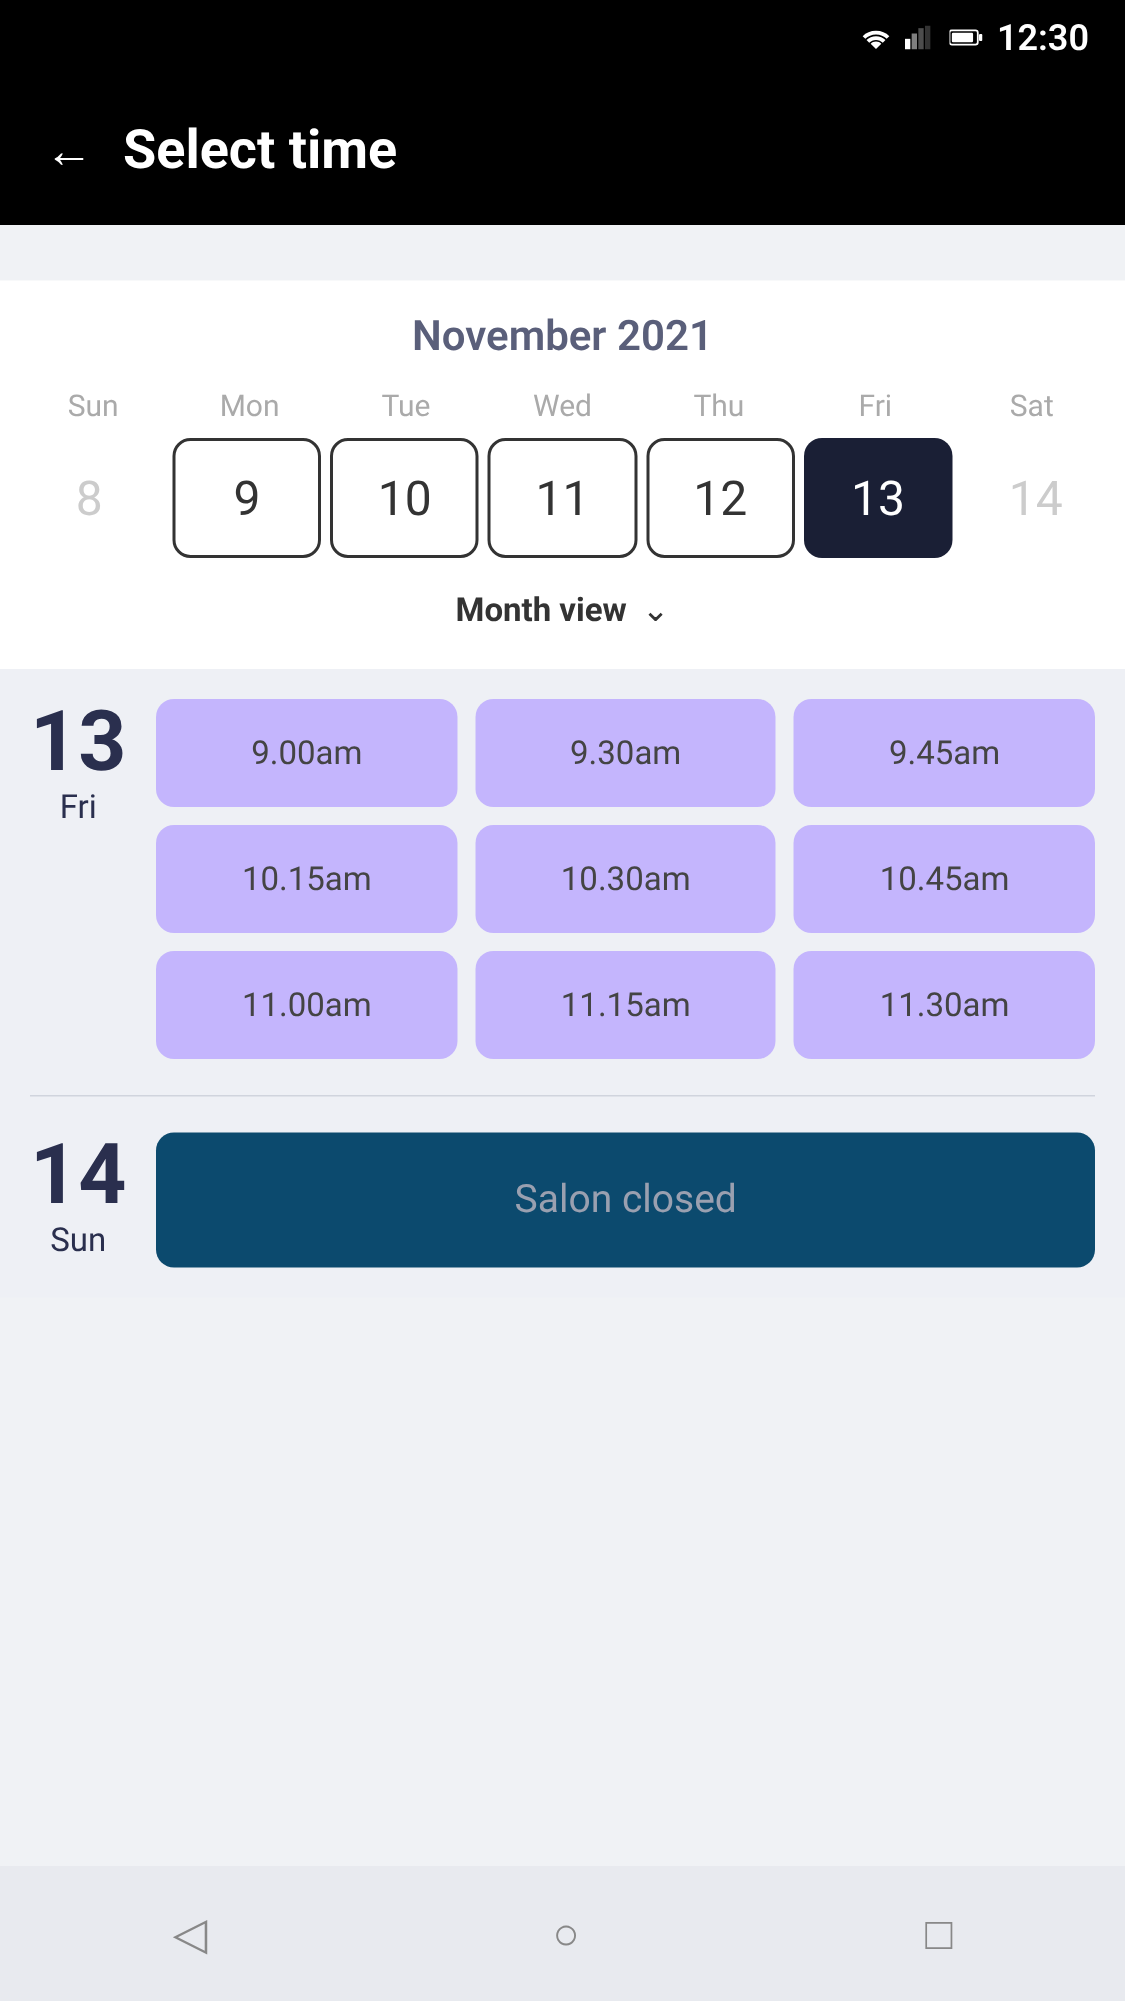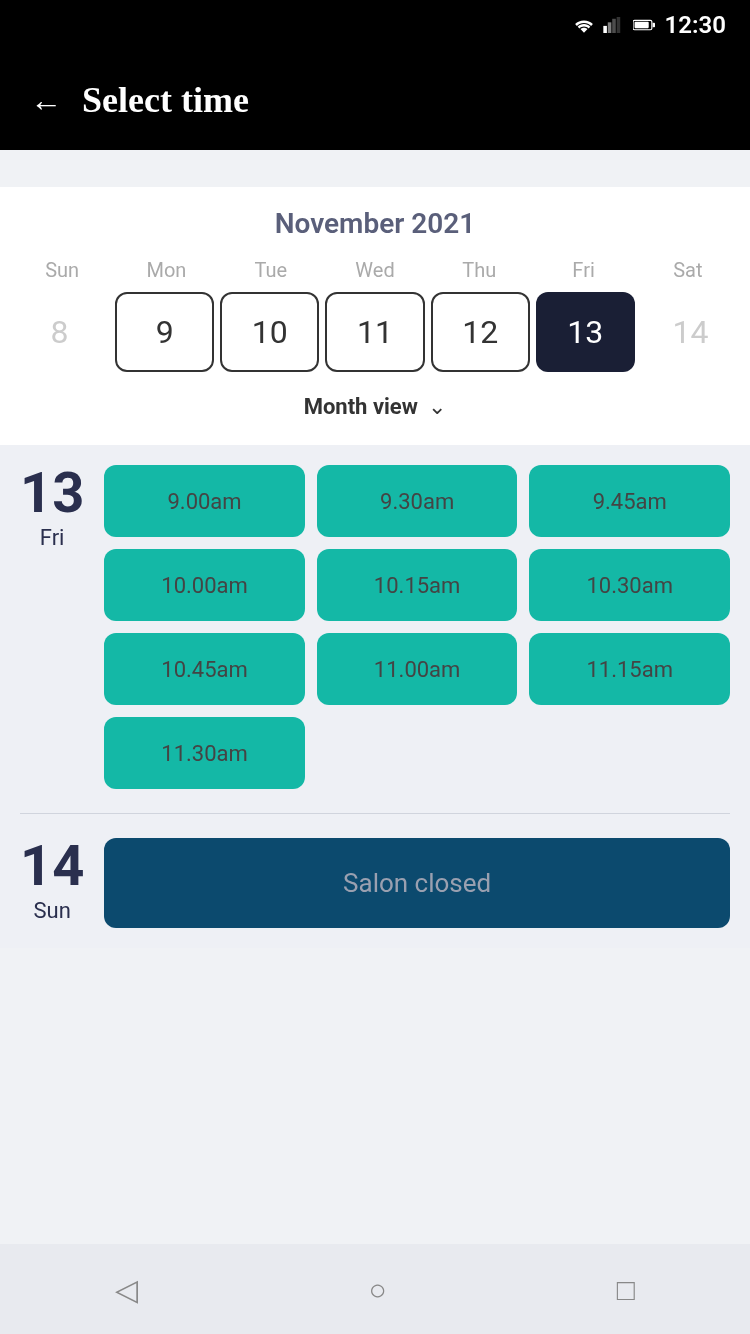--- a/index.html
+++ b/index.html
@@ -50,21 +50,20 @@
     .back-btn {
       color: #fff;
       font-size: 32px;
       cursor: pointer;
       line-height: 1;
     }
     .header-title {
       color: #fff;
       font-size: 36px;
       font-weight: 700;
-      font-family: Liberation Serif, serif;
     }
 
     
     .calendar-section {
       background: #fff;
       padding: 20px 0 10px;
       margin-top: 37px;
     }
     .month-title {
       text-align: center;
@@ -168,21 +167,21 @@
       margin-top: 4px;
     }
 
     .time-grid {
       flex: 1;
       display: grid;
       grid-template-columns: repeat(3, 1fr);
       gap: 12px;
     }
     .time-slot {
-      background: #14b8a6;
+      background: #c4b5fd;
       border-radius: 12px;
       height: 72px;
       display: flex;
       align-items: center;
       justify-content: center;
       font-size: 22px;
       color: #444;
       cursor: pointer;
     }
 
@@ -289,21 +288,20 @@
   <div class="day-section">
     <div class="day-header-row">
       <div class="day-number-label">
         <div class="day-big">13</div>
         <div class="day-name">Fri</div>
       </div>
       <div class="time-grid">
         <div class="time-slot">9.00am</div>
         <div class="time-slot">9.30am</div>
         <div class="time-slot">9.45am</div>
-        <div class="time-slot">10.00am</div>
         <div class="time-slot">10.15am</div>
         <div class="time-slot">10.30am</div>
         <div class="time-slot">10.45am</div>
         <div class="time-slot">11.00am</div>
         <div class="time-slot">11.15am</div>
         <div class="time-slot">11.30am</div>
       </div>
     </div>
   </div>
 

